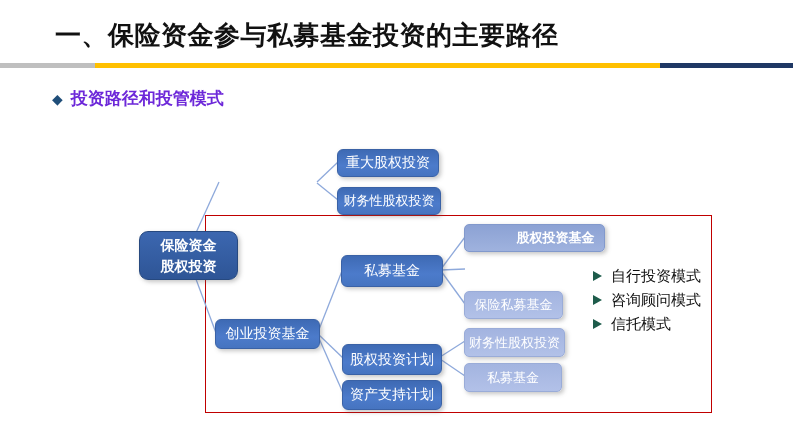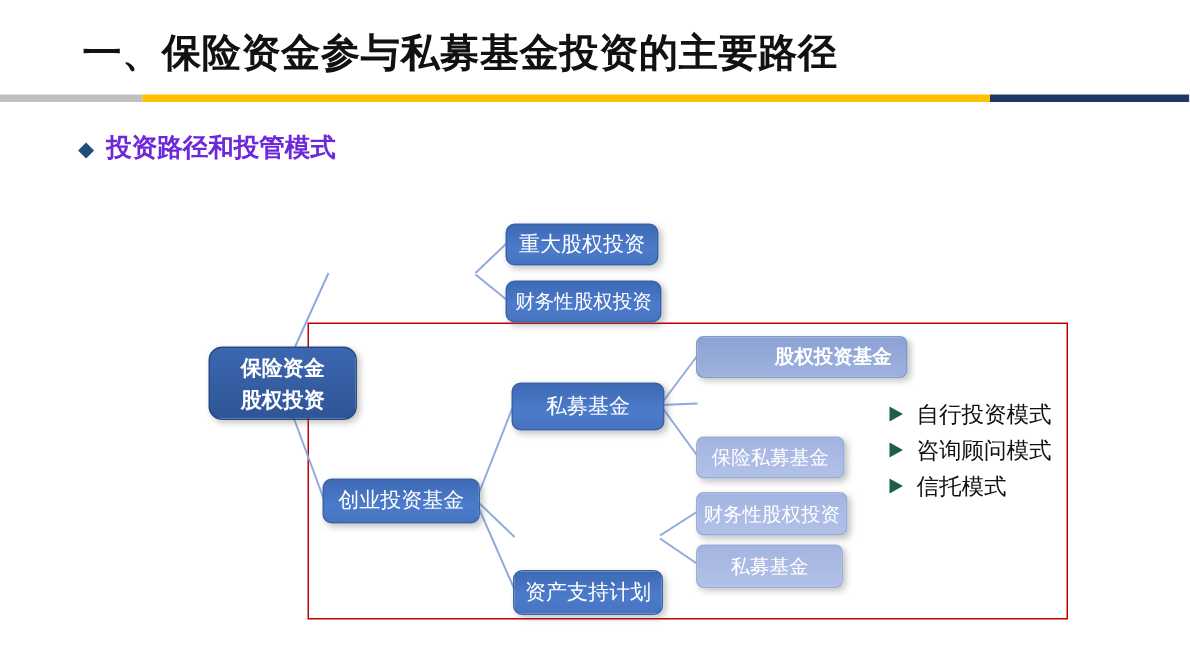--- a/index.html
+++ b/index.html
@@ -109,20 +109,21 @@
   </div>
 
   <div class="node blue-mid n-major">重大股权投资</div>
   <div class="node blue-mid n-fin-top">财务性股权投资</div>
 
   <div class="node blue-mid n-indirect">创业投资基金</div>
   <div class="node blue-mid n-pfund">私募基金</div>
   <div class="node blue-light n-eqfund">股权投资基金</div>
   <div class="node blue-lighter n-insfund">保险私募基金</div>
 
+  <div class="node blue-mid n-eqplan">股权投资计划</div>
   <div class="node blue-lighter n-fin-sub">财务性股权投资</div>
   <div class="node blue-lighter n-pfund-sub">私募基金</div>
   <div class="node blue-mid n-asset">资产支持计划</div>
 
   <div class="modes">
     <div class="mode-item">
       <span class="mode-arrow"></span>
       <span class="mode-label">自行投资模式</span>
     </div>
     <div class="mode-item">

